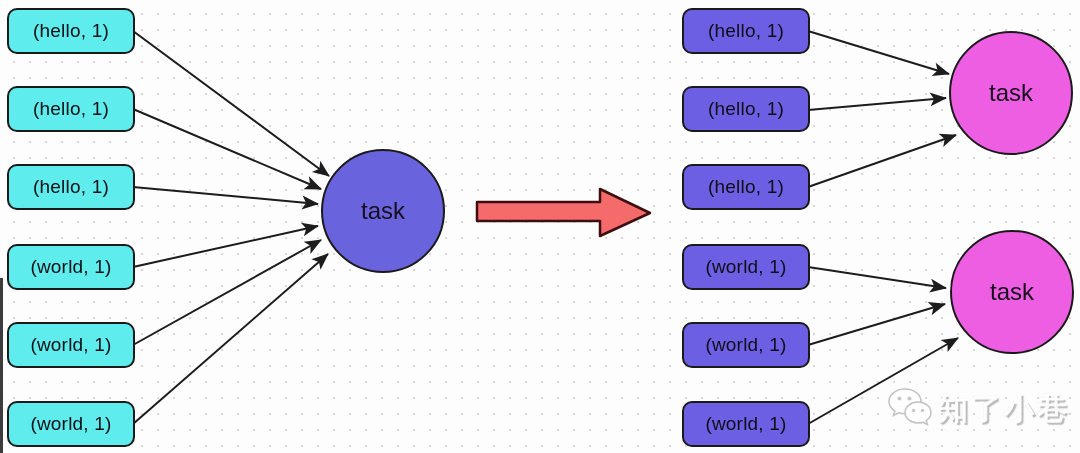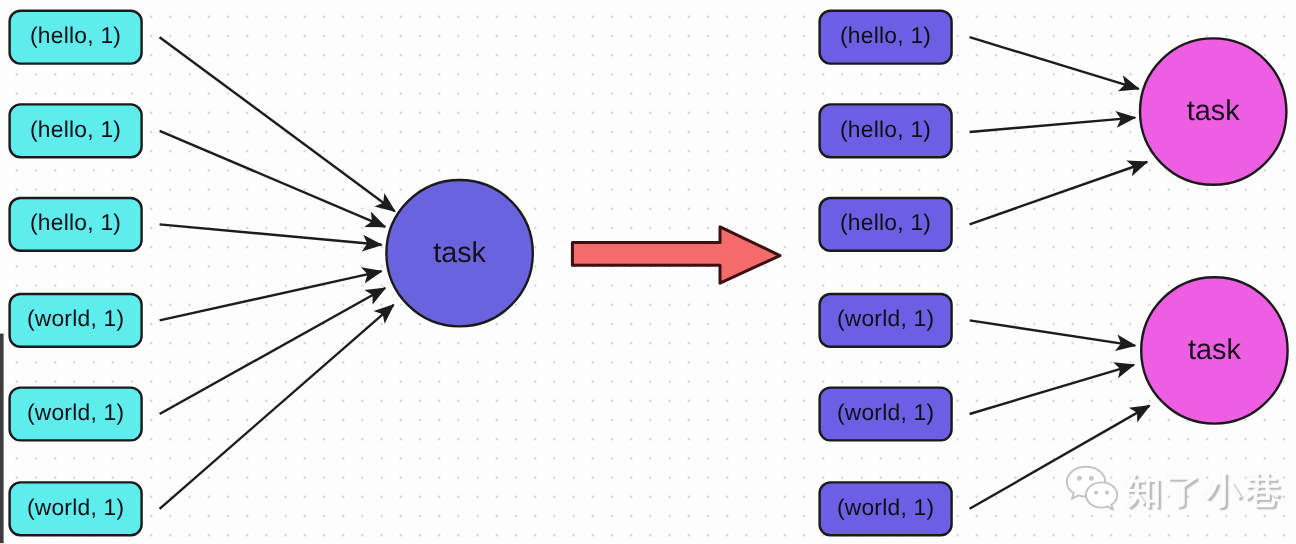--- a/index.html
+++ b/index.html
@@ -11,21 +11,21 @@
     position:relative;
     width:1080px;height:453px;
     overflow:hidden;
     background-color:#fdfdfd;
     background-image:radial-gradient(circle, #d7d7d7 1.1px, rgba(0,0,0,0) 1.3px);
     background-size:16px 16px;
     background-position:6px 6px;
   }
   .node-box{
     position:absolute;
-    width:112px;height:46px;
+    width:128px;height:46px;
     border:2.5px solid #1a1a1a;
     border-radius:10px;
     box-sizing:border-box;
     display:flex;align-items:center;justify-content:center;
     font-size:19px;
     color:#0f0f16;
     letter-spacing:0.2px;
   }
   .box-cyan{background:#5feced;}
   .box-violet{background:#6d5fe4;}

